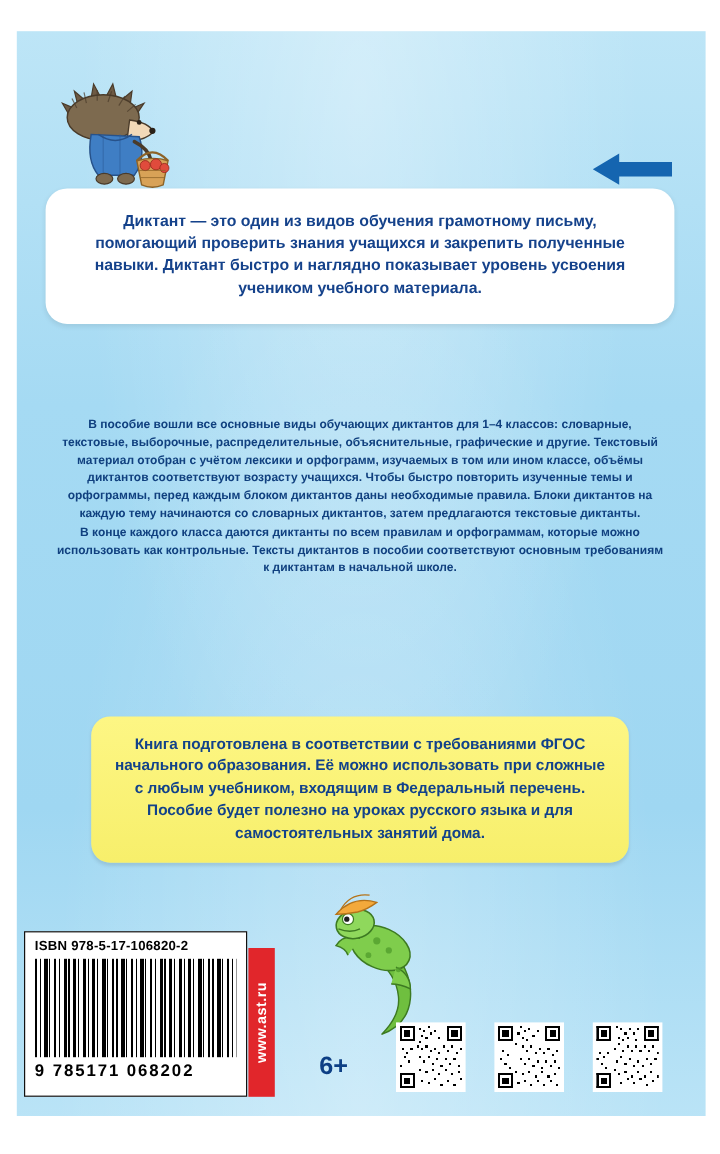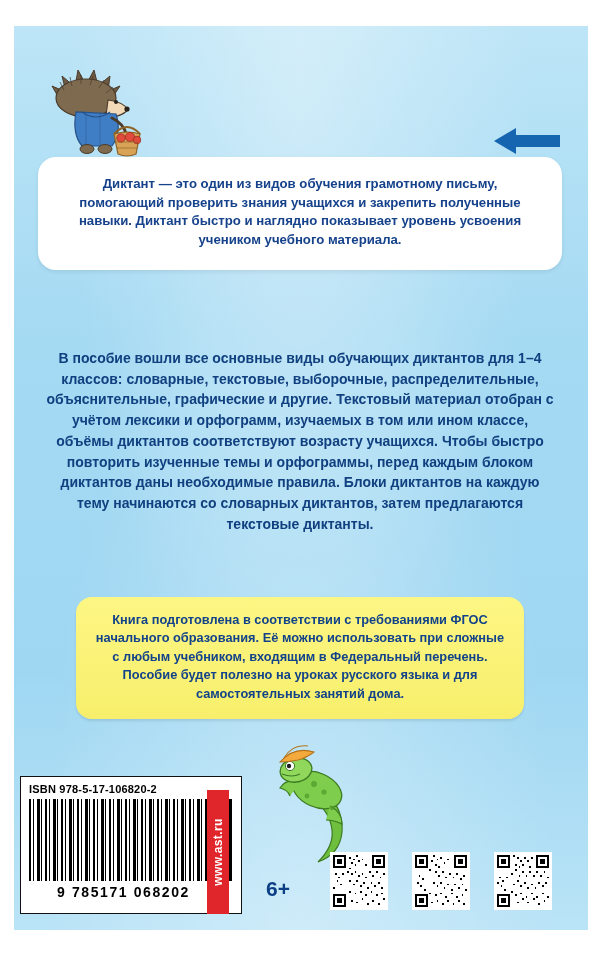--- a/index.html
+++ b/index.html
@@ -80,21 +80,21 @@
   }
 
   
   .mid-block {
     position: absolute;
     left: 46px;
     top: 348px;
     width: 508px;
     text-align: center;
     color: #10407f;
-    font-size: 14px;
+    font-size: 10px;
     line-height: 1.48;
     font-weight: 700;
   }
   .mid-block p {
     margin: 0;
   }
   .mid-block p + p {
     margin-top: 1px;
   }
 
@@ -127,21 +127,21 @@
     top: 736px;
     width: 124px;
     height: 132px;
   }
 
   
   .barcode-panel {
     position: absolute;
     left: 20px;
     top: 776px;
-    width: 222px;
+    width: 186px;
     height: 138px;
     background: #ffffff;
     border: 1px solid #111;
     box-sizing: border-box;
     padding: 6px 8px 4px 8px;
   }
   .isbn-text {
     font-family: "Liberation Sans", sans-serif;
     font-size: 11px;
     font-weight: 700;
@@ -165,21 +165,20 @@
     );
   }
   .barcode-digits {
     margin-top: 3px;
     font-family: "Liberation Sans", sans-serif;
     font-size: 14px;
     font-weight: 700;
     letter-spacing: 1.6px;
     color: #000;
     text-align: left;
-    margin-left: 28px;
   }
 
   
   .ast-ribbon {
     position: absolute;
     left: 207px;
     top: 790px;
     width: 22px;
     height: 124px;
     background: #e1262b;
@@ -322,20 +321,21 @@
       <path d="M26 6 L4 19 L26 32 L26 25 L70 25 L70 13 L26 13 Z" fill="#1565b0"></path>
     </svg>
   </div>
 
   <div class="intro-card">
     <p class="first">Диктант — это один из видов обучения грамотному письму, помогающий проверить знания учащихся и закрепить полученные навыки. Диктант быстро и наглядно показывает уровень усвоения учеником учебного материала.</p>
   </div>
 
   <div class="mid-block">
     <p>В пособие вошли все основные виды обучающих диктантов для 1–4 классов: словарные, текстовые, выборочные, распределительные, объяснительные, графические и другие. Текстовый материал отобран с учётом лексики и орфограмм, изучаемых в том или ином классе, объёмы диктантов соответствуют возрасту учащихся. Чтобы быстро повторить изученные темы и орфограммы, перед каждым блоком диктантов даны необходимые правила. Блоки диктантов на каждую тему начинаются со словарных диктантов, затем предлагаются текстовые диктанты.</p>
+    <p>В конце каждого класса даются диктанты по всем правилам и орфограммам, которые можно использовать как контрольные. Тексты диктантов в пособии соответствуют основным требованиям к диктантам в начальной школе.</p>
   </div>
 
   <div class="yellow-card">
     <p>Книга подготовлена в соответствии с требованиями ФГОС начального образования. Её можно использовать при сложные с любым учебником, входящим в Федеральный перечень. Пособие будет полезно на уроках русского языка и для самостоятельных занятий дома.</p>
   </div>
 
   <div class="lizard">
     <svg viewBox="0 0 124 132" width="124" height="132" xmlns="http://www.w3.org/2000/svg">
 
       <path d="M62 52 q20 22 18 44 q-2 22 -24 30 q16 -16 14 -32 q-2 -18 -18 -30 z" fill="#6fbf3f" stroke="#3d7a22" stroke-width="1.2"></path>

